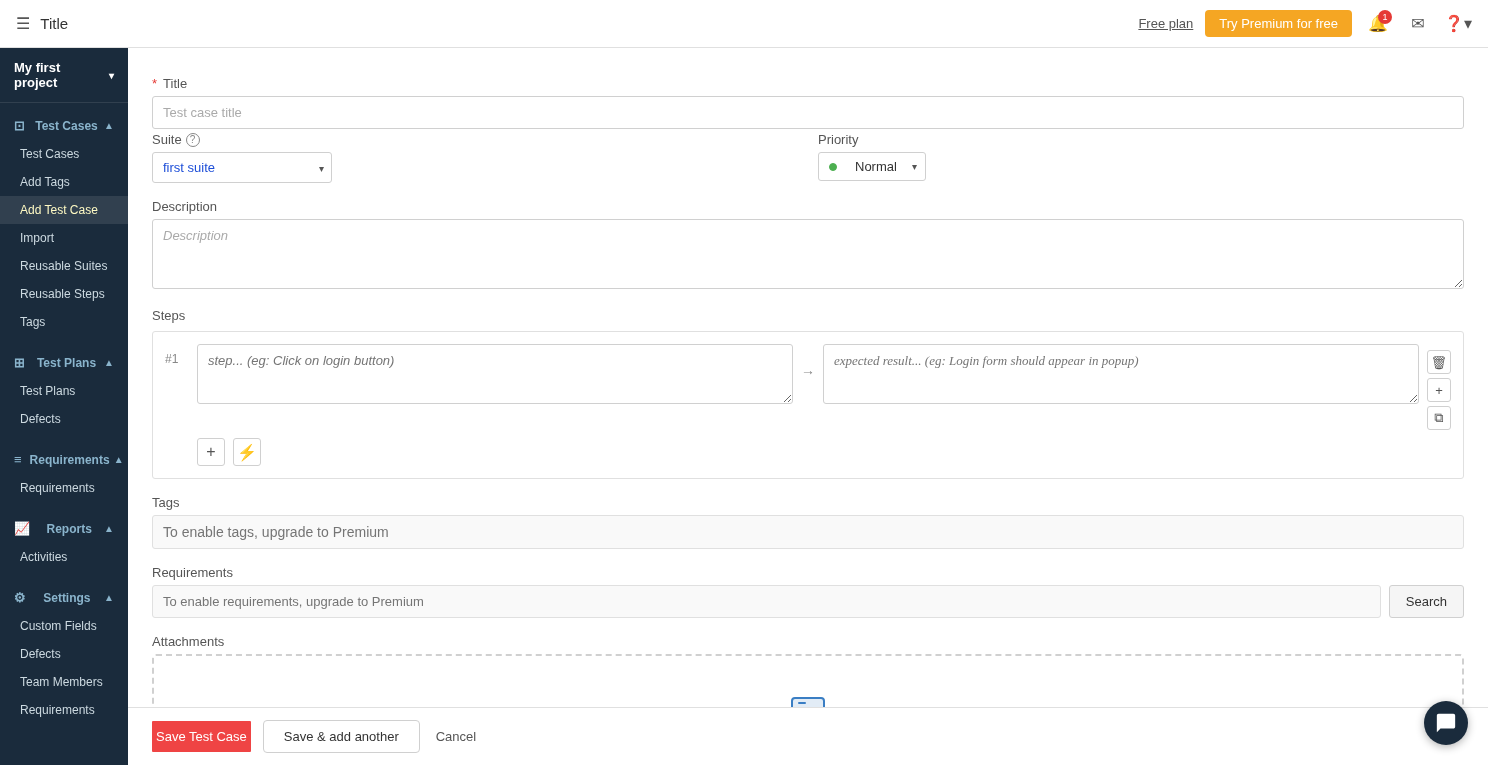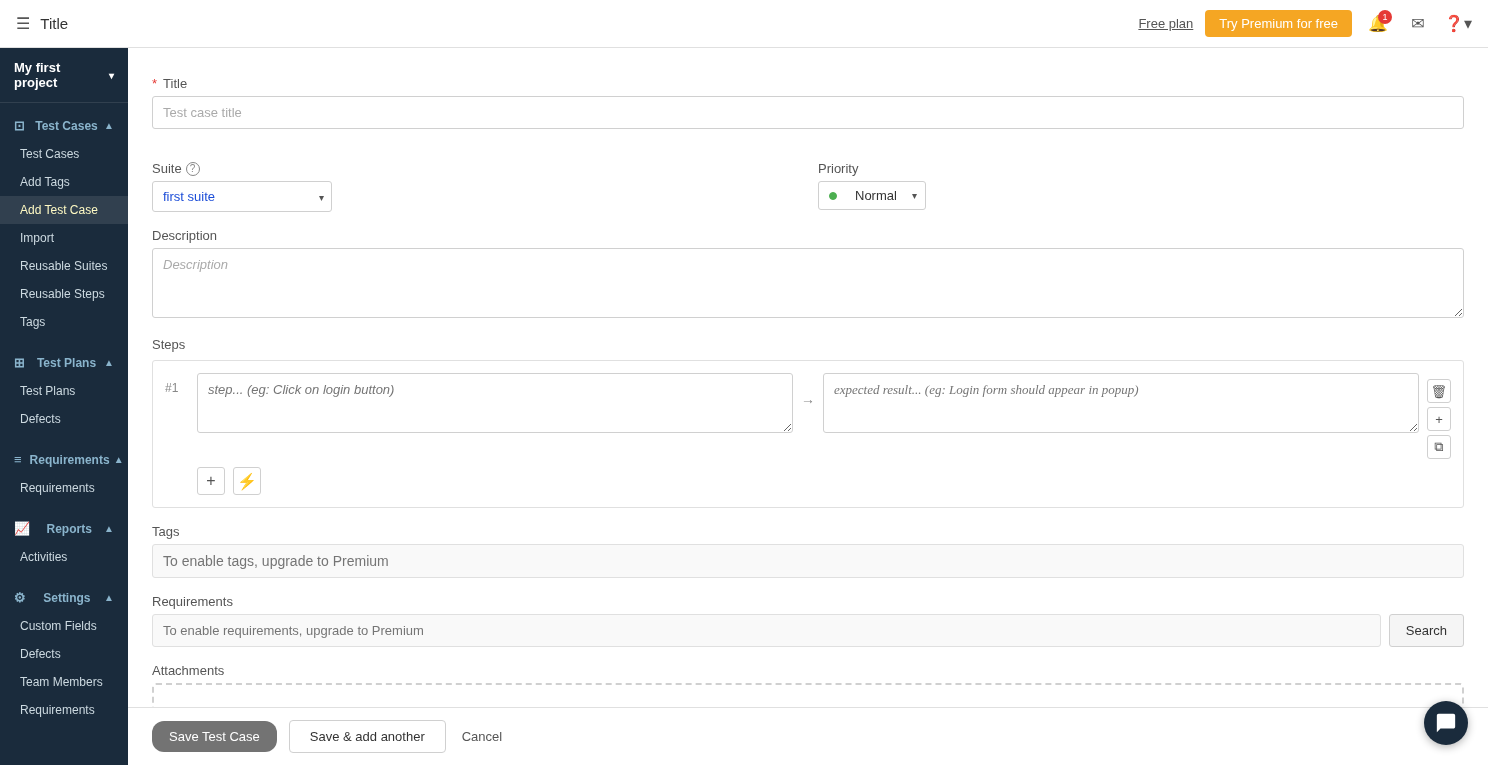--- a/index.html
+++ b/index.html
@@ -193,21 +193,21 @@
       font-size: 13px;
       color: #333;
       outline: none;
       resize: vertical;
       min-height: 60px;
       background: #fff;
       font-family: inherit;
     }
     .form-textarea::placeholder { color: #aaa; font-style: italic; }
 
-    .form-row { display: flex; gap: 20px; margin-top: 32px; }
+    .form-row { display: flex; gap: 20px; margin-top: 3px; }
     .form-col { flex: 1; }
 
     .select-wrap {
       position: relative;
       display: inline-block;
       width: 180px;
     }
     .select-wrap select {
       width: 100%;
       border: 1px solid #d0d0d0;
@@ -416,25 +416,25 @@
       right: 0;
       background: #fff;
       border-top: 1px solid #e0e0e0;
       padding: 12px 24px;
       display: flex;
       align-items: center;
       gap: 12px;
       z-index: 20;
     }
     .btn-save {
-      background: #737373;
+      background: #ef4444;
       color: #fff;
       border: none;
-      border-radius: 12px;
-      padding: 8px 17px;
+      border-radius: 1px;
+      padding: 8px 4px;
       font-size: 13px;
       font-weight: 500;
       cursor: pointer;
     }
     .btn-save-add {
       background: #fff;
       color: #333;
       border: 1px solid #d0d0d0;
       border-radius: 4px;
       padding: 8px 20px;

